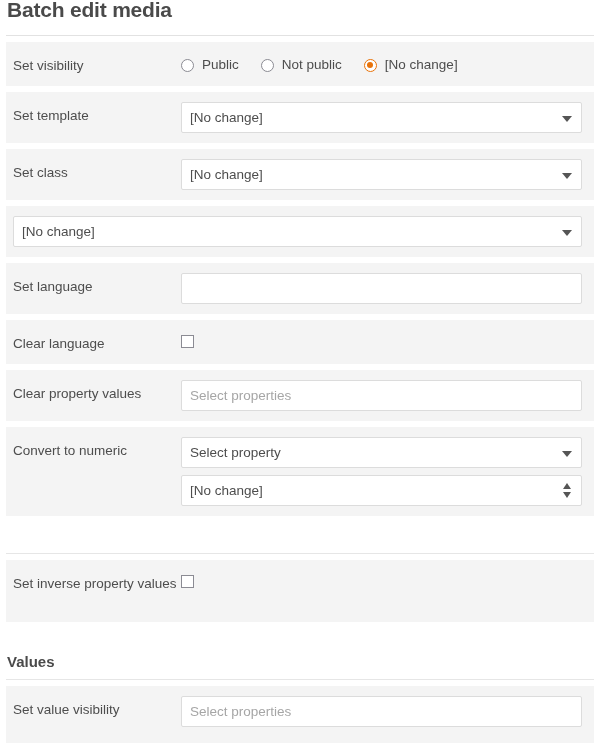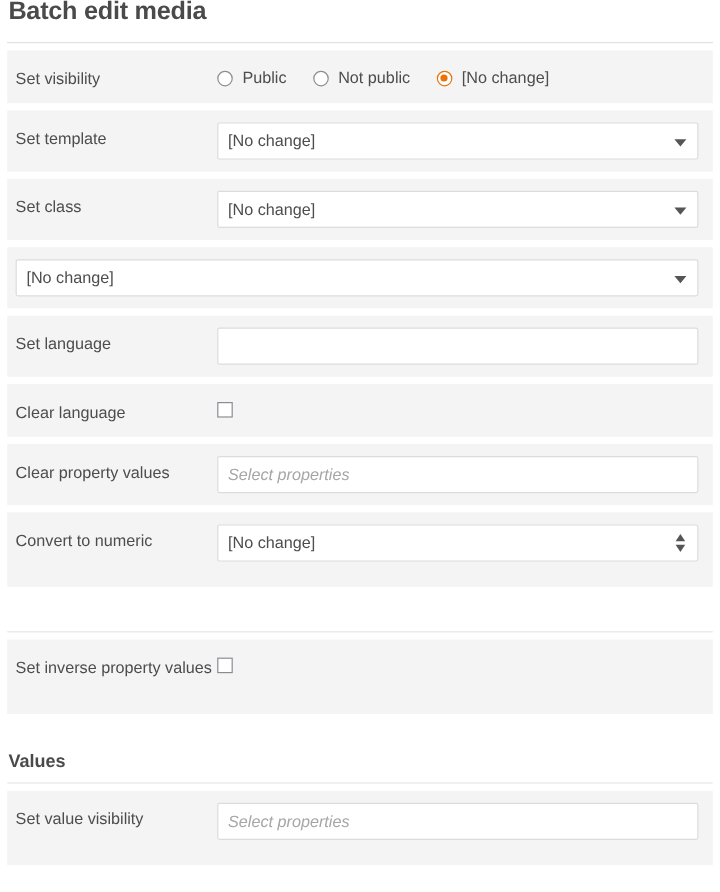--- a/index.html
+++ b/index.html
@@ -92,21 +92,21 @@
     font-size: 13.5px;
     color: #4d4d4d;
     padding: 0 26px 0 8px;
     display: flex;
     align-items: center;
     position: relative;
     line-height: 29px;
     white-space: nowrap;
     overflow: hidden;
   }
-  .txt.placeholder, .sel.placeholder { color: #a6a6a6; font-style: italic; }
+  .txt.placeholder, .sel.placeholder { color: #a6a6a6; }
 
   .caret {
     position: absolute;
     right: 9px;
     top: 50%;
     margin-top: -2px;
     width: 0; height: 0;
     border-left: 5px solid transparent;
     border-right: 5px solid transparent;
     border-top: 6px solid #555555;
@@ -243,20 +243,21 @@
   <div class="field">
     <div class="field-label">Clear property values</div>
     <div class="field-control">
       <div class="txt placeholder">Select properties</div>
     </div>
   </div>
 
   <div class="field tall">
     <div class="field-label">Convert to numeric</div>
     <div class="field-control">
+      <div class="sel">Select property<span class="caret"></span></div>
       <div class="sel">[No change]<span class="stepper">
             <i class="up"></i>
             <i class="down"></i>
           </span></div>
     </div>
   </div>
 
   <div class="spacer-md"></div>
 
   <div class="section-rule"></div>

